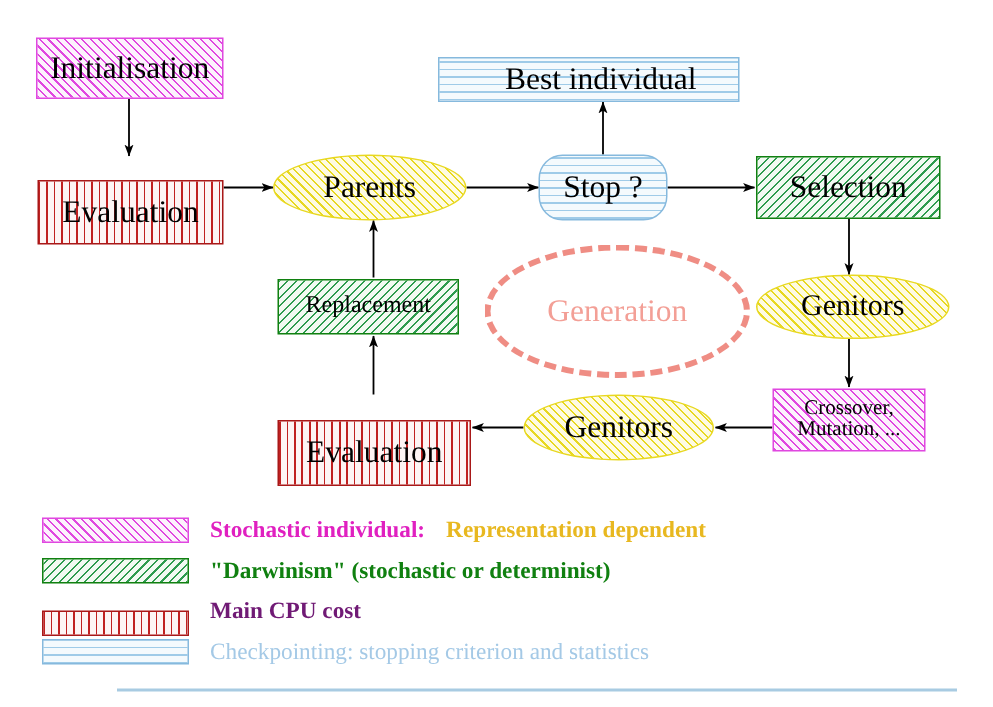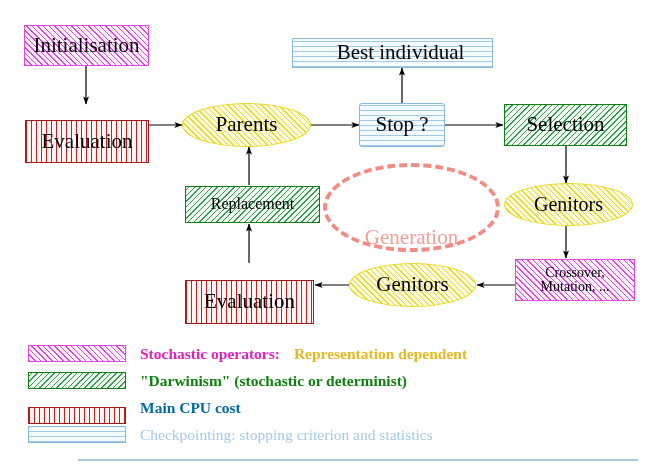--- a/index.html
+++ b/index.html
@@ -71,21 +71,21 @@
   }
   .box-blue {
     border: 1.2px solid #86b9dd;
     background-color: #f4fafd;
     background-image: repeating-linear-gradient(
       0deg,
       #9fcbe8 0px, #9fcbe8 1px,
       rgba(255,255,255,0) 1px, rgba(255,255,255,0) 5px);
   }
   .box-rounded {
-    border-radius: 3px;
+    border-radius: 16px;
   }
   .ellipse-yellow {
     border: 1.5px solid #e8d820;
     border-radius: 50%;
     background-color: #fefbe2;
     background-image: repeating-linear-gradient(
       45deg,
       #e8d820 0px, #e8d820 1px,
       rgba(255,255,255,0) 1px, rgba(255,255,255,0) 4px);
   }
@@ -121,21 +121,21 @@
     position: absolute;
     left: 140px;
     font-size: 15.5px;
     white-space: nowrap;
     font-weight: bold;
   }
   .legend-text.thin { font-weight: normal; }
   .lt-magenta { color: #e020c0; }
   .lt-gold    { color: #e8b820; }
   .lt-green   { color: #108010; }
-  .lt-red     { color: #0369a1; }
+  .lt-red     { color: #701a75; }
   .lt-blue    { color: #a4c9e6; }
   .legend-text .seg2 {
     margin-left: 14px;
   }
 
   
   #bottom-rule {
     position: absolute;
     left: 78px;
     top: 459px;
@@ -192,46 +192,46 @@
   </div>
 
   <div class="node box-green" style="left:504px; top:104px; width:123px; height:42px; font-size:21px;">
     <span class="txt">Selection</span>
   </div>
 
   <div class="node ellipse-yellow" style="left:504px; top:183px; width:129px; height:43px; font-size:20px;">
     <span class="txt">Genitors</span>
   </div>
 
-  <div class="node box-magenta" style="left:515px; top:259px; width:120px; height:42px; font-size:14px;">
+  <div class="node box-magenta" style="left:515px; top:259px; width:102px; height:42px; font-size:14px;">
     <span class="txt">Crossover,
 Mutation, ...</span>
   </div>
 
   <div class="node ellipse-yellow" style="left:349px; top:263px; width:127px; height:44px; font-size:21px;">
     <span class="txt">Genitors</span>
   </div>
 
   <div class="node box-red" style="left:185px; top:264px; width:129px; height:44px; font-size:21px;">
     <span class="txt">Evaluation</span>
   </div>
 
-  <div class="node box-green" style="left:185px; top:186px; width:135px; height:37px; font-size:16px;">
+  <div class="node box-green" style="left:185px; top:186px; width:121px; height:37px; font-size:16px;">
     <span class="txt">Replacement</span>
   </div>
 
-  <div class="node ellipse-dashed" style="left:323px; top:163px; width:177px; height:89px; font-size:21px; z-index:2;align-items:flex-end;">
+  <div class="node ellipse-dashed" style="left:323px; top:163px; width:177px; height:89px; font-size:21px; z-index:2;">
     <span class="txt">Generation</span>
   </div>
 
   <div id="legend">
 
     <div class="legend-row">
       <span class="swatch box-magenta"></span>
-      <span class="legend-text lt-magenta"><span>Stochastic operators:</span><span class="seg2 lt-gold">Representation dependent</span></span>
+      <span class="legend-text lt-magenta"><span>Stochastic individual:</span><span class="seg2 lt-gold">Representation dependent</span></span>
     </div>
 
     <div class="legend-row">
       <span class="swatch box-green"></span>
       <span class="legend-text lt-green">"Darwinism" (stochastic or determinist)</span>
     </div>
 
     <div class="legend-row">
       <span class="swatch box-red"></span>
       <span class="legend-text lt-red">Main CPU cost</span>

